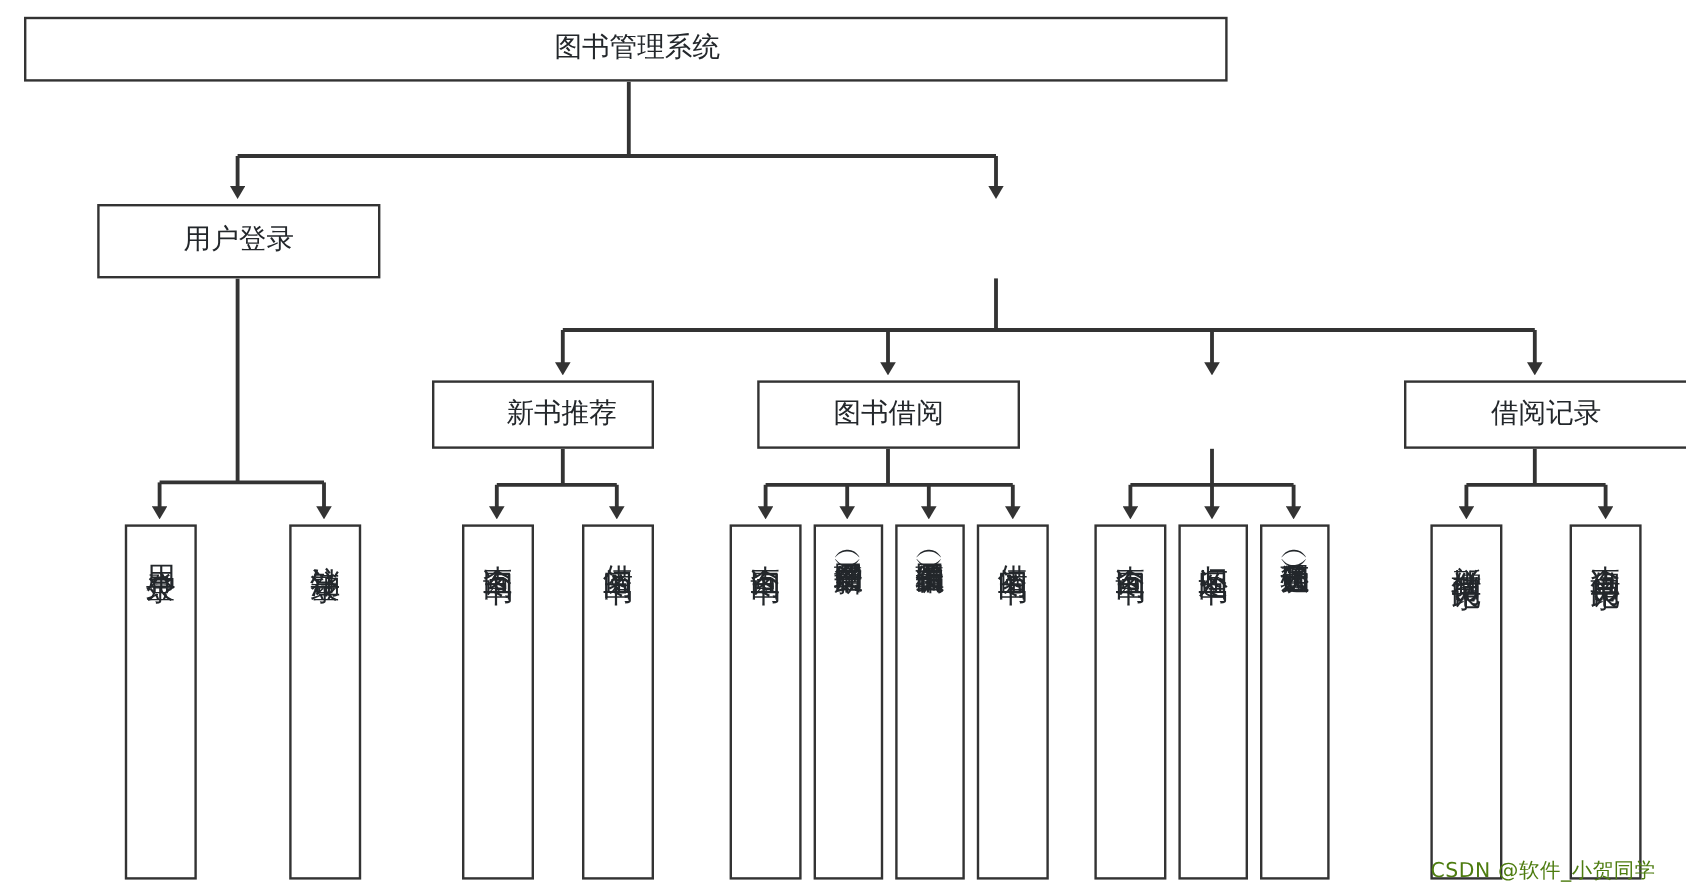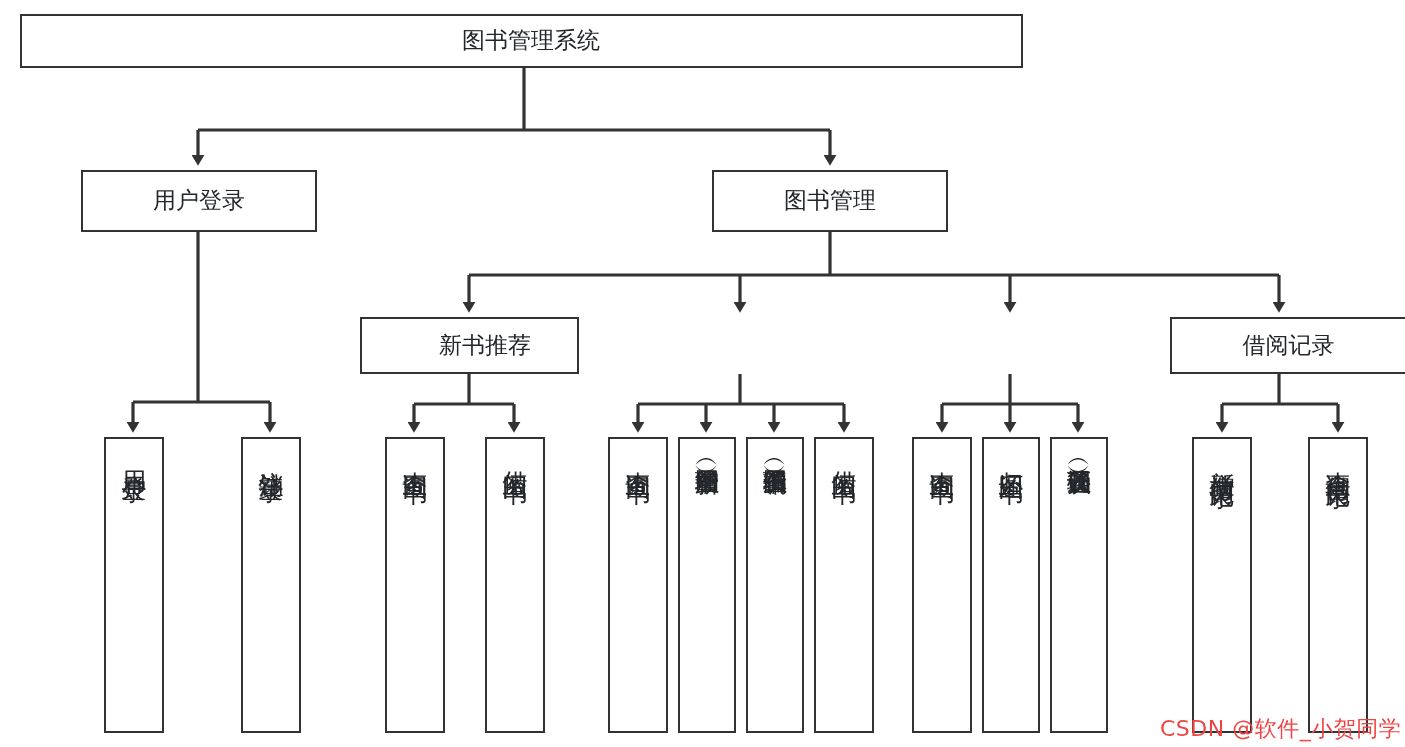--- a/index.html
+++ b/index.html
@@ -56,24 +56,24 @@
     letter-spacing: 3px;
     line-height: 1;
     white-space: nowrap;
   }
   .node.vert.tight .node-label {
     font-size: 24px;
     letter-spacing: 0px;
   }
   .watermark {
     position: absolute;
-    left: 1160px;
+    left: 1192px;
     top: 714px;
-    font-size: 22px;
-    color: #ef4444;
+    font-size: 17px;
+    color: #4d7c0f;
     letter-spacing: 0.5px;
     white-space: nowrap;
     user-select: none;
   }
 </style>
 </head>
 <body>
 
 <div id="diagram-root">
 
@@ -129,28 +129,28 @@
   </svg>
 
   <div class="node horiz" style="left:20px; top:14px; width:1003px; height:54px;padding-left:19px;">
     <span class="node-label">图书管理系统</span>
   </div>
 
   <div class="node horiz" style="left:81px; top:170px; width:236px; height:62px;">
     <span class="node-label">用户登录</span>
   </div>
 
-  <div class="node horiz" style="left:712px; top:170px; width:236px; height:62px;">
-    <span class="node-label">图书管理</span>
-  </div>
-
-  <div class="node horiz" style="left:360px; top:317px; width:219px; height:57px;padding-left:31px;">
+
+  <div class="node horiz" style="left:360px; top:317px; width:185px; height:57px;padding-left:31px;">
     <span class="node-label">新书推荐</span>
   </div>
 
+  <div class="node horiz" style="left:631px; top:317px; width:219px; height:57px;">
+    <span class="node-label">图书借阅</span>
+  </div>
 
 
   <div class="node horiz" style="left:1170px; top:317px; width:237px; height:57px;">
     <span class="node-label">借阅记录</span>
   </div>
 
   <div class="node vert" style="left:104px; top:437px; width:60px; height:296px;">
     <span class="node-label">用户登录</span>
   </div>
   <div class="node vert" style="left:241px; top:437px; width:60px; height:296px;">

